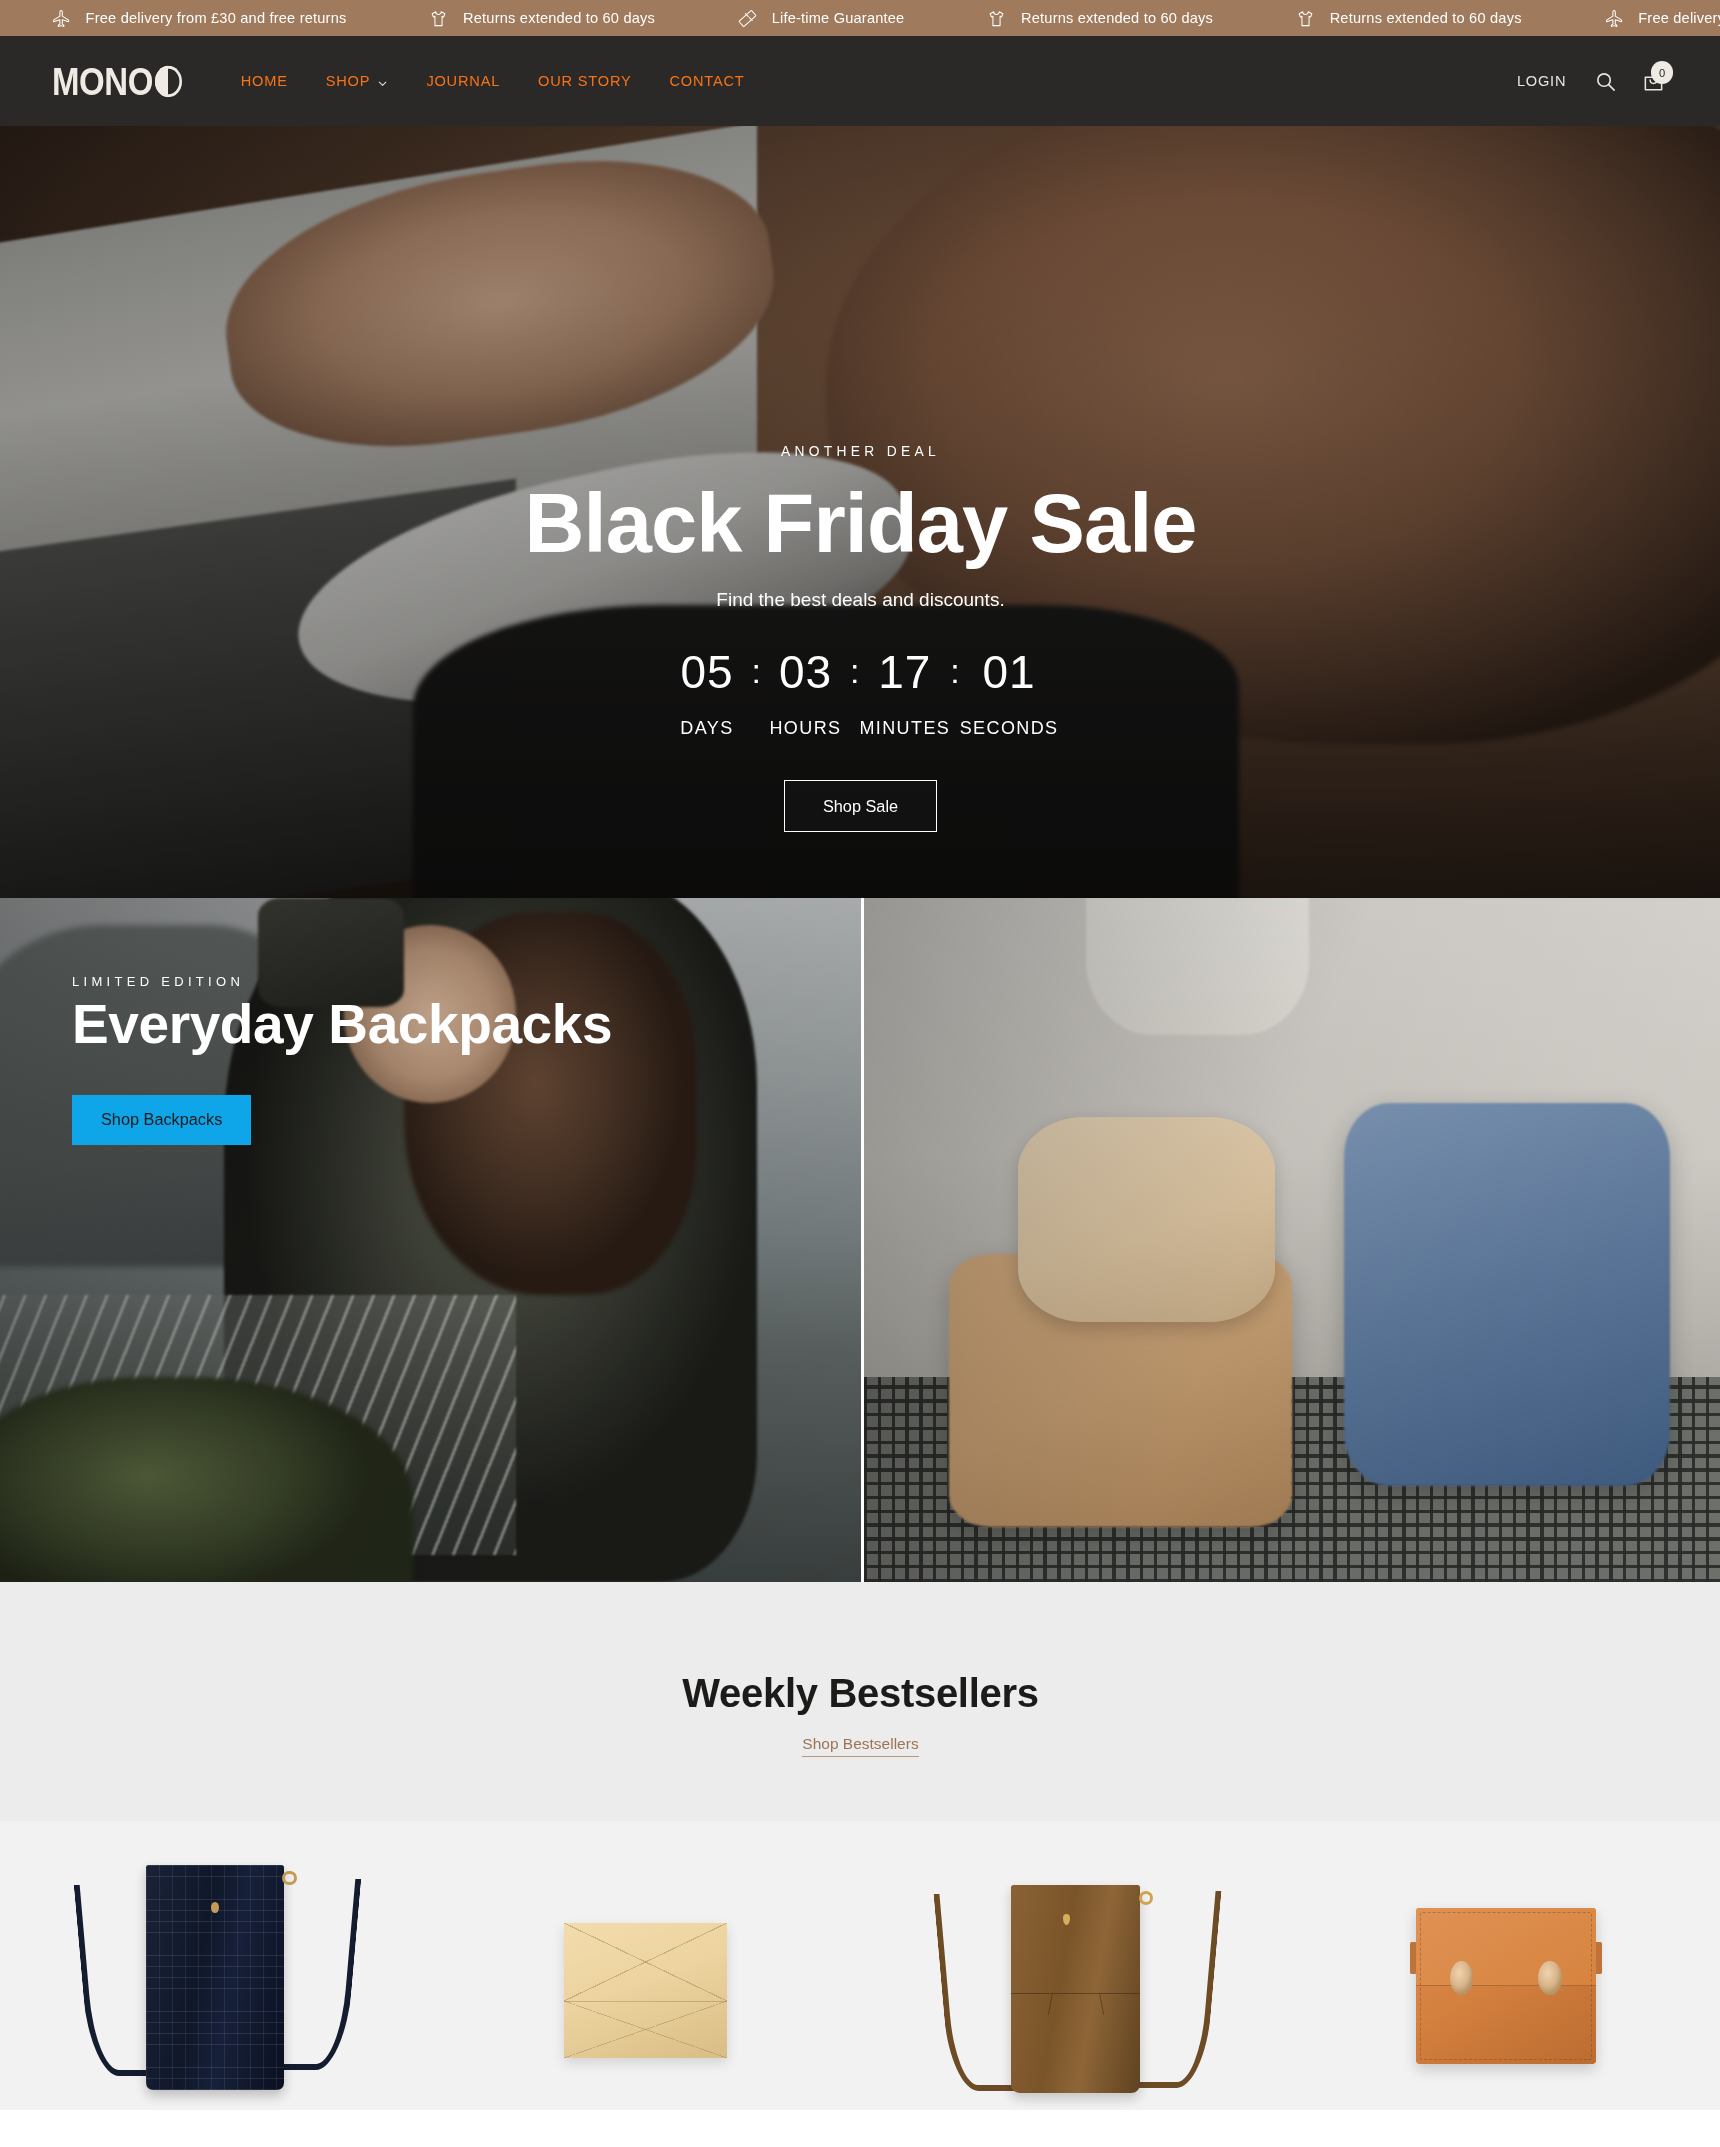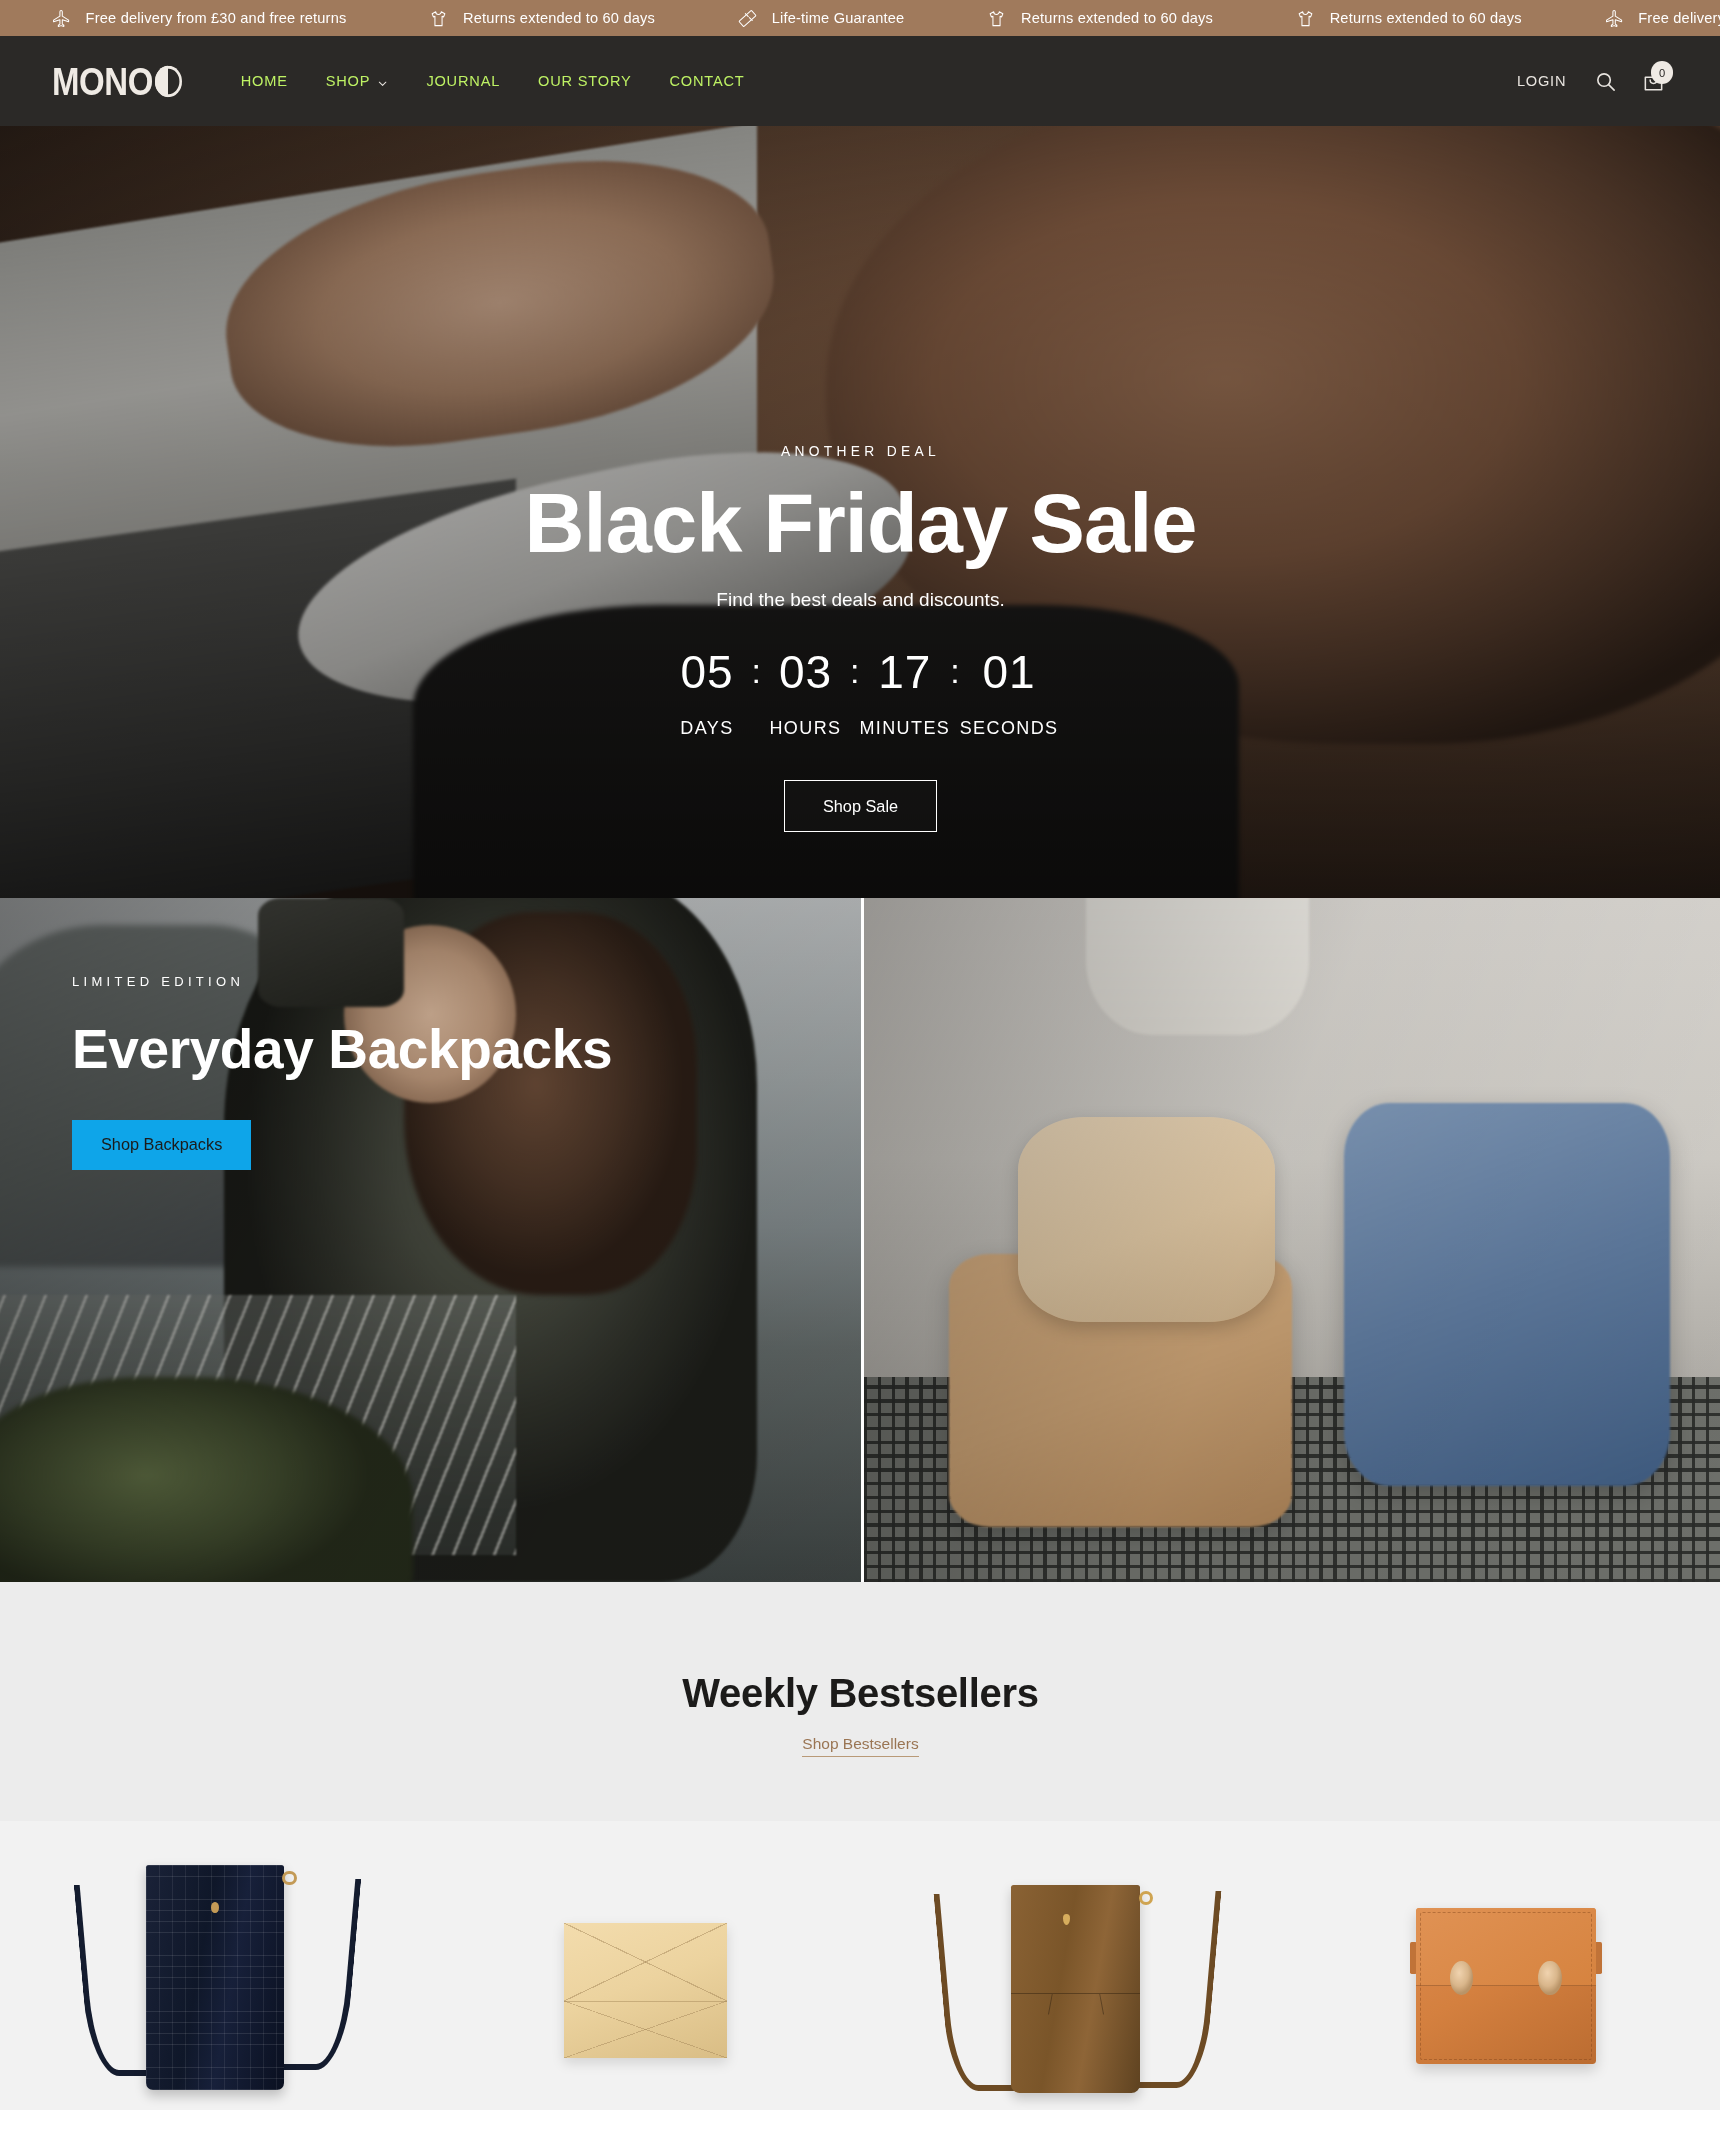--- a/index.html
+++ b/index.html
@@ -67,21 +67,21 @@
   .logo-moon {
     width:27px; height:27px;
     border-radius:50%;
     margin-left:1.7px;
     background:linear-gradient(90deg,#efeae4 0 50%, #2b2927 50% 100%);
     box-shadow:inset 0 0 0 2.6px #efeae4;
     transform:scaleY(1.16);
   }
   .nav { display:flex; align-items:center; gap:0; }
   .nav-item {
-    color:#bef264;
+    color:#f97316;
     font-size:14.6px;
     letter-spacing:0.8px;
     padding:0 19px;
     display:flex;
     align-items:flex-end;
     gap:6.9px;
     cursor:pointer;
     white-space:nowrap;
   }
   .chev { width:11.2px; height:11.2px; display:block; }
@@ -230,21 +230,21 @@
     padding:76px 0 0 72px;
     display:flex;
     flex-direction:column;
     align-items:flex-start;
   }
   .promo-eyebrow {
     color:#fff;
     font-size:13px;
     letter-spacing:4.3px;
     text-transform:uppercase;
-    margin-bottom:32px;
+    margin-bottom:7px;
   }
   .promo-title {
     color:#fff;
     font-size:55px;
     font-weight:700;
     letter-spacing:-0.4px;
     line-height:1.05;
     margin-bottom:41px;
   }
   .btn-solid {

